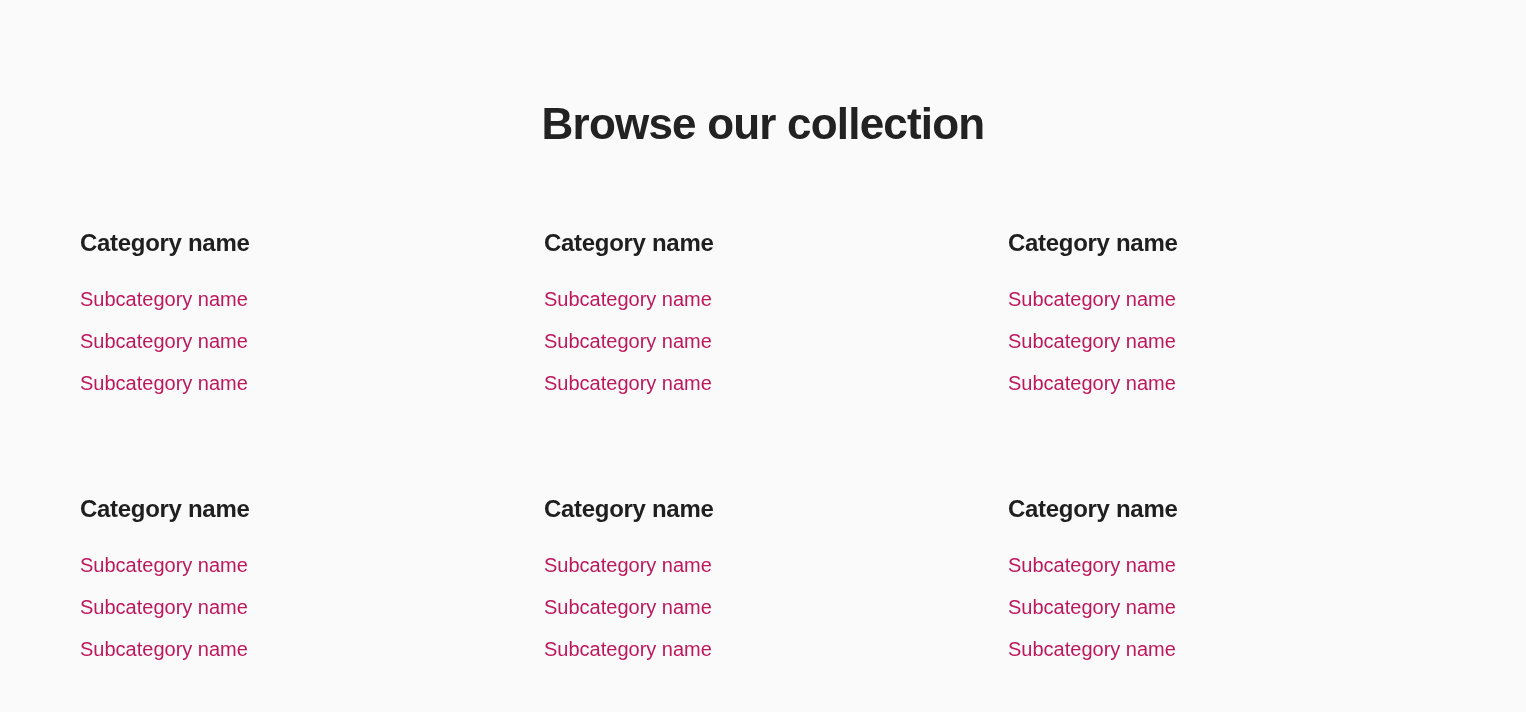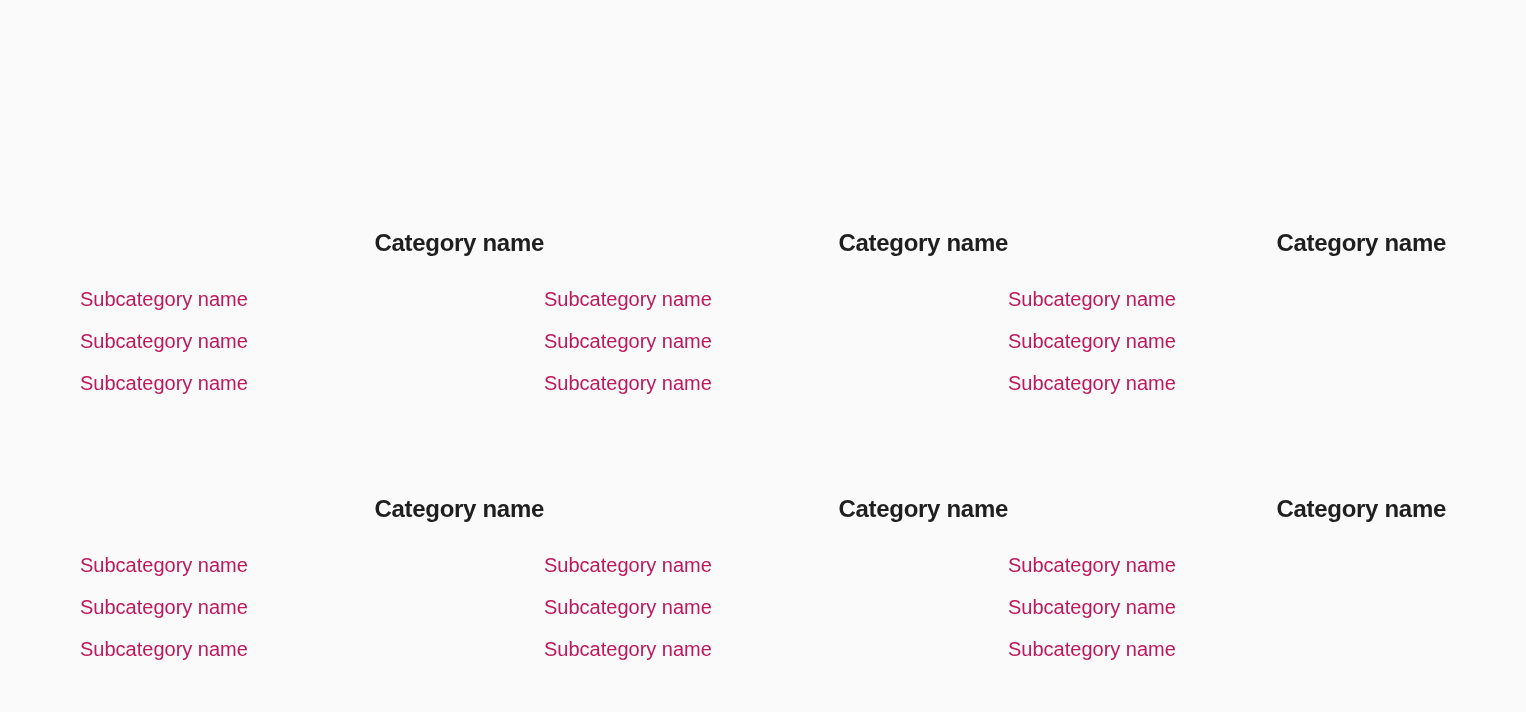--- a/index.html
+++ b/index.html
@@ -49,21 +49,20 @@
   .category-block {
     display: block;
   }
   .category-heading {
     font-size: 24px;
     line-height: 30px;
     font-weight: 700;
     letter-spacing: -0.3px;
     color: #1f1f1f;
     margin: 0 0 20px 0;
-    text-align: right;
   }
   .subcategory-list {
     list-style: none;
     margin: 0;
     padding: 0;
   }
   .subcategory-item {
     margin: 0;
     padding: 0;
   }
@@ -76,20 +75,21 @@
     text-decoration: none;
     letter-spacing: 0px;
     cursor: pointer;
   }
 </style>
 </head>
 <body>
 
 <div class="page">
 
+  <h1 class="page-title">Browse our collection</h1>
 
   <div class="category-grid">
 
     <div class="category-block">
       <h2 class="category-heading">Category name</h2>
       <ul class="subcategory-list">
         <li class="subcategory-item">
           <a class="subcategory-link" href="#">Subcategory name</a>
         </li>
         <li class="subcategory-item">

